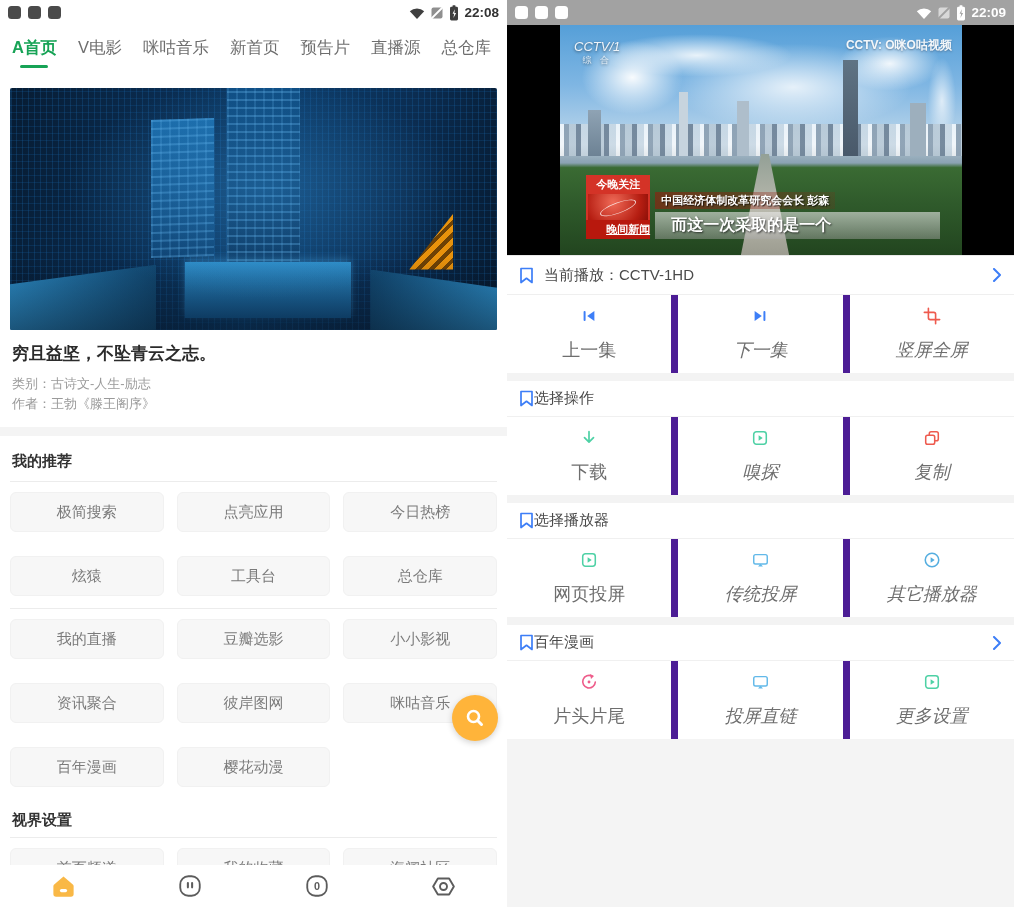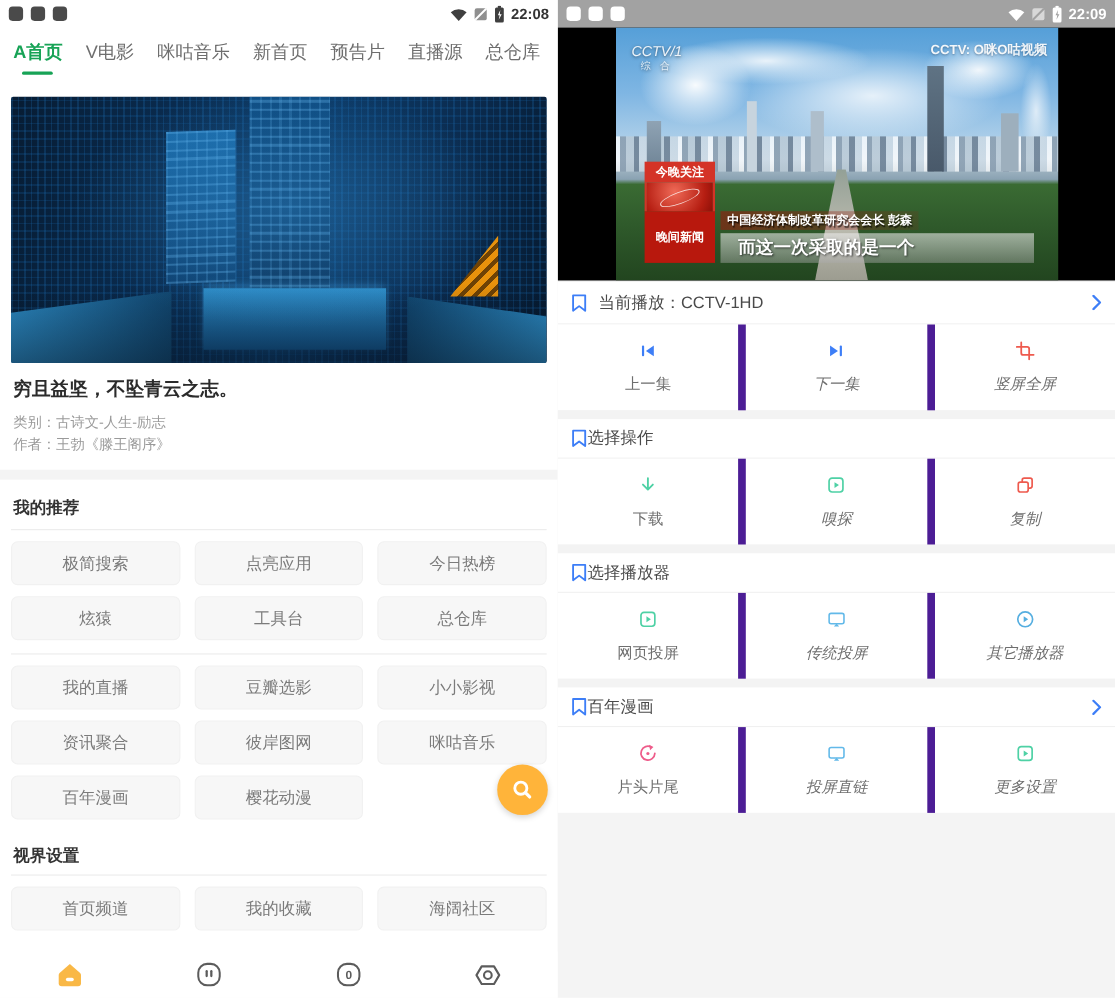--- a/index.html
+++ b/index.html
@@ -58,21 +58,21 @@
 
   
   .daily-title{margin:12px 12px 0;font-size:17px;font-weight:bold;color:#2b2b2b;}
   .daily-meta{margin:9px 12px 0;font-size:13px;color:#9a9a9a;line-height:1.55;}
   .gray-band{height:9px;background:#f4f4f4;margin-top:13px;}
 
   
   .section-title{font-size:15px;font-weight:bold;color:#333;padding:16px 12px 10px;}
   .section-title.tight{padding-top:12px;padding-bottom:7px;}
   .sec-divider{border-top:1px solid #ececec;margin:0 10px;}
-  .btn-grid{display:grid;grid-template-columns:repeat(3,1fr);gap:10px 13px;padding:10px 10px 12px;}
+  .btn-grid{display:grid;grid-template-columns:repeat(3,1fr);gap:24px 13px;padding:10px 10px 12px;}
   .grid-btn{height:40px;background:#f7f7f7;border:1px solid #f1f1f1;border-radius:6px;
      display:flex;align-items:center;justify-content:center;
      font-size:15px;color:#7b7b7b;cursor:pointer;box-sizing:border-box;white-space:nowrap;}
 
   
   .fab{position:absolute;right:9px;top:695px;width:46px;height:46px;border-radius:50%;
      background:#ffb43a;display:flex;align-items:center;justify-content:center;
      box-shadow:0 2px 6px rgba(0,0,0,.18);cursor:pointer;z-index:5;}
   .bottom-nav{position:absolute;left:0;bottom:0;width:100%;height:42px;background:#fff;
      display:flex;align-items:center;justify-content:space-around;z-index:6;}
@@ -108,42 +108,42 @@
   .wm{position:absolute;right:2.5%;top:5%;color:rgba(255,255,255,.92);font-size:12px;
      font-weight:bold;text-shadow:0 1px 2px rgba(70,100,130,.7);}
   .banner{position:absolute;left:6.5%;bottom:7%;display:flex;align-items:flex-end;}
   .badge-col{width:64px;flex:none;}
   .badge-top{background:#d43327;color:#fff;font-size:11px;font-weight:bold;text-align:center;padding:2px 0;}
   .badge-globe{height:26px;background:
      radial-gradient(circle at 42% 32%,#ef6a57,#b61e12 70%,#8d1008);
      border-left:2px solid #d43327;border-right:2px solid #d43327;position:relative;overflow:hidden;}
   .badge-globe::after{content:"";position:absolute;left:18%;top:18%;width:60%;height:60%;
      border:1.5px solid rgba(255,255,255,.8);border-radius:50%;transform:rotate(-20deg) scaleY(.6);}
-  .badge-bottom{background:#b8180d;color:#fff;font-size:11px;font-weight:bold;text-align:center;padding:16px 0;}
+  .badge-bottom{background:#b8180d;color:#fff;font-size:11px;font-weight:bold;text-align:right;padding:2px 0;text-decoration:underline;}
   .caption-col{margin-left:5px;}
   .cap-small{display:inline-block;color:#fff;font-size:11px;font-weight:bold;padding:1px 6px;
      background:linear-gradient(90deg,rgba(150,28,14,.6),rgba(150,28,14,.15));
      text-shadow:1px 1px 1px rgba(0,0,0,.7);white-space:nowrap;}
   .cap-large{margin-top:3px;background:linear-gradient(180deg,rgba(235,235,235,.6),rgba(170,170,170,.45));
      color:#fff;font-size:16px;font-weight:bold;padding:3px 16px;min-width:285px;
      text-shadow:1px 1px 2px rgba(0,0,0,.65);white-space:nowrap;box-sizing:border-box;}
 
   
   .now-playing{height:38px;background:#fff;display:flex;align-items:center;padding:0 12px;
      border-top:1px solid #e9e9e9;border-bottom:1px solid #efefef;cursor:pointer;}
   .np-label{margin-left:10px;font-size:15px;color:#4a4a4a;}
   .row-chevron{margin-left:auto;display:block;}
   .group-header{height:35px;background:#fff;display:flex;align-items:center;padding:0 12px;
      border-bottom:1px solid #f0f0f0;}
   .gh-label{font-size:15px;color:#4a4a4a;}
   .ctrl-row{display:flex;background:#fff;}
   .cell{flex:1;height:78px;display:flex;flex-direction:column;align-items:center;
      justify-content:center;gap:13px;cursor:pointer;}
   .cell + .cell{border-left:7px solid #4c1d95;font-style:italic;}
-  .cell-label{font-size:14px;color:#6e6e6e;}
+  .cell-label{font-size:18px;color:#6e6e6e;}
   .gap8{height:8px;background:#f3f3f3;}
   .filler{background:#f4f4f4;height:181px;}
 </style>
 </head>
 <body>
 
 <div class="screen" id="screen-left">
 
   <div class="statusbar dark-on-light">
     <span class="st-sq"></span>

